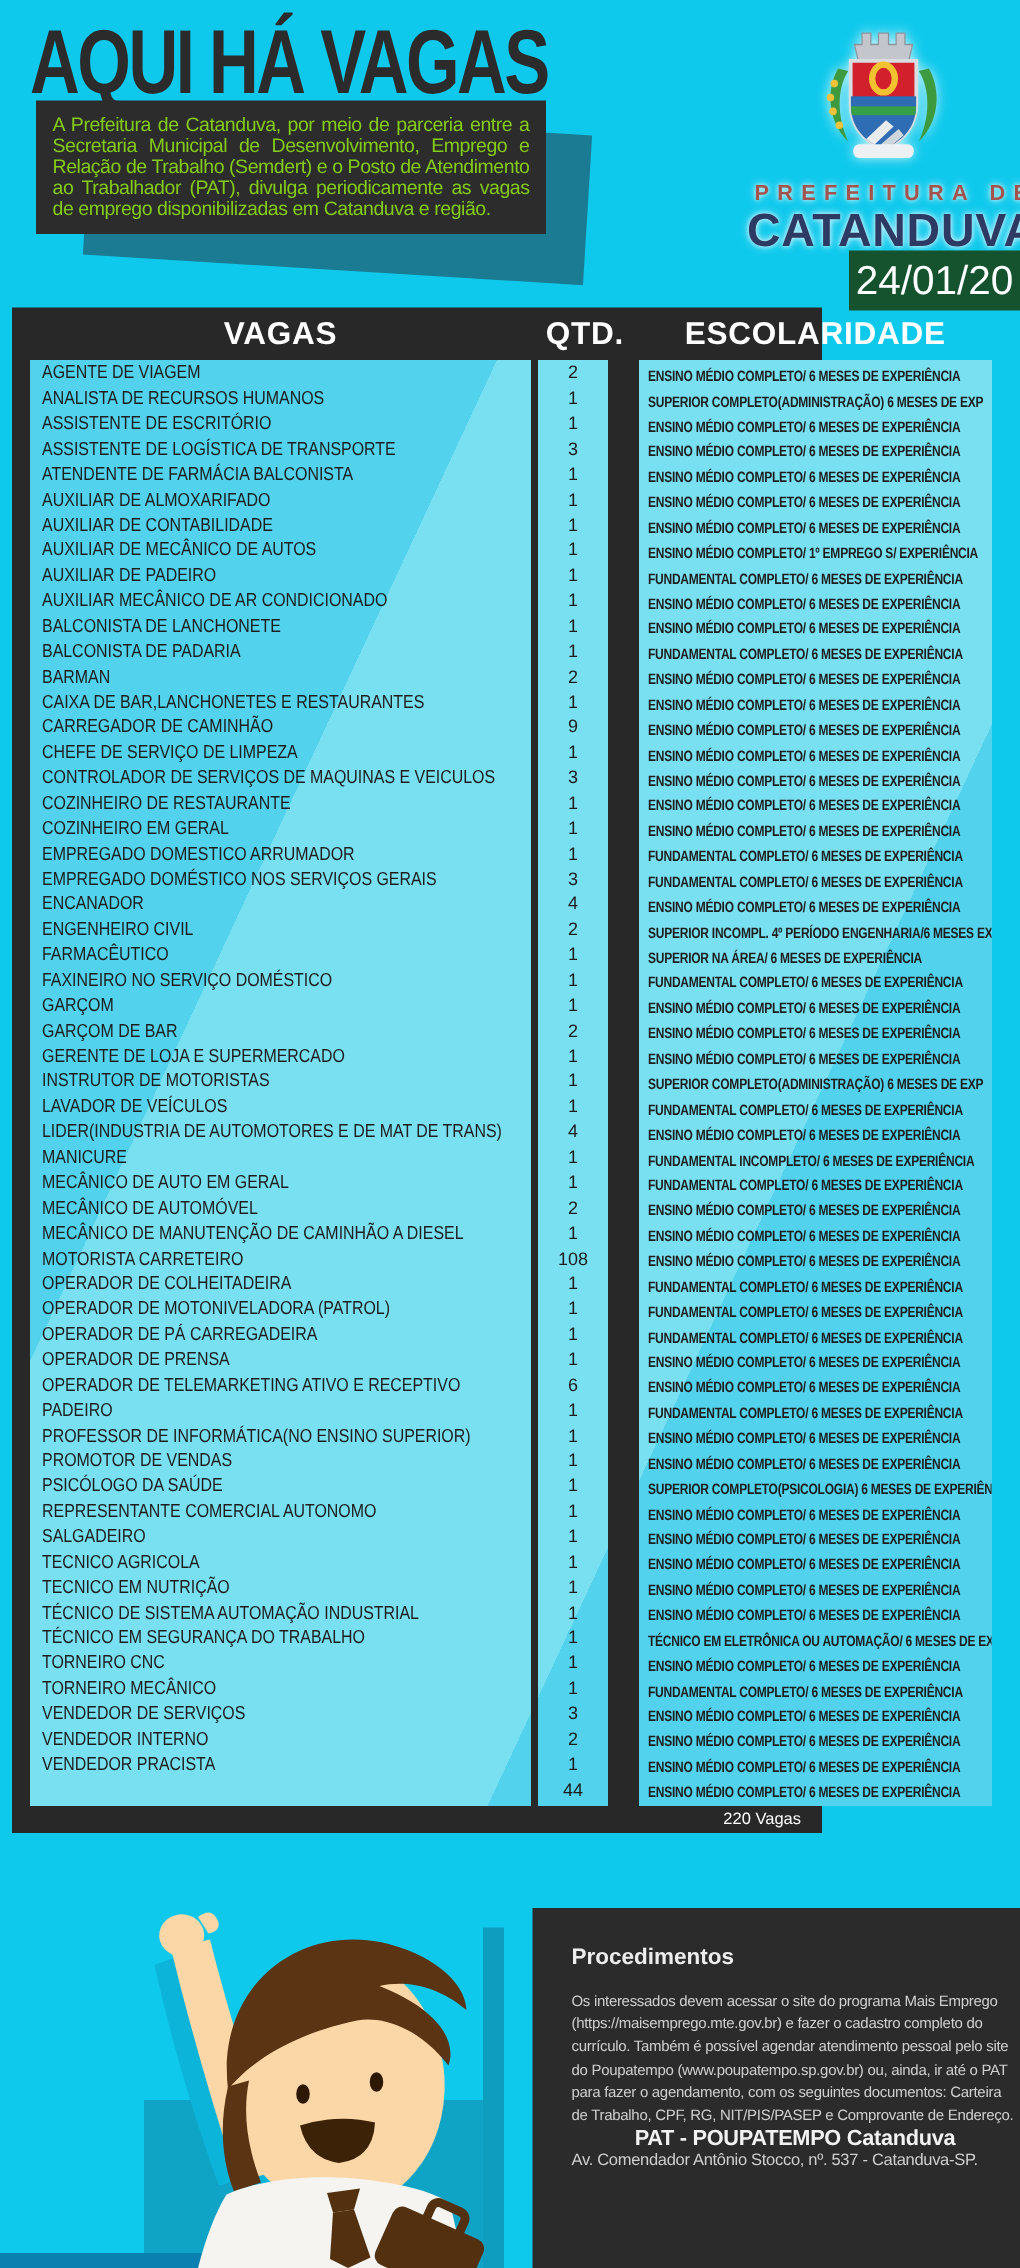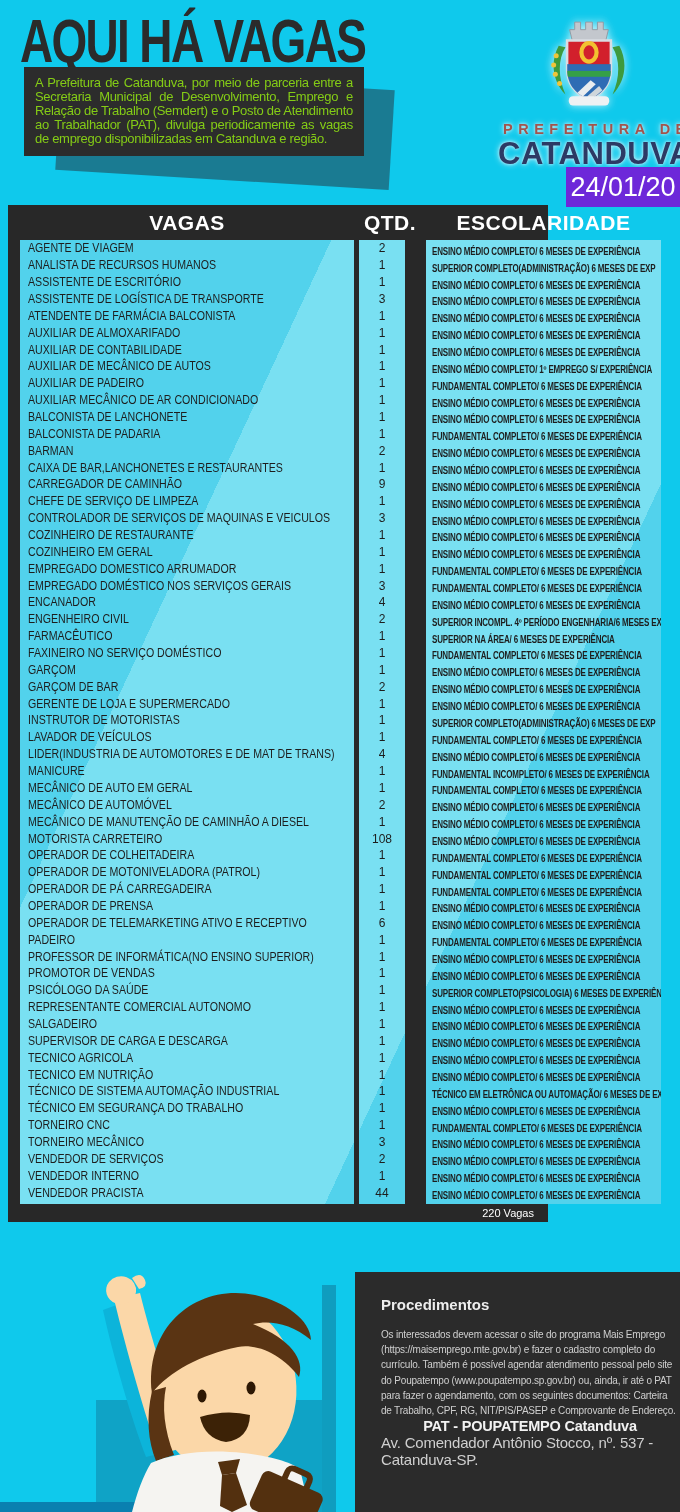--- a/index.html
+++ b/index.html
@@ -37,21 +37,21 @@
     margin-top:3px;padding-left:5px;white-space:nowrap;
     text-shadow:0 0 3px #c4f1fb,0 0 6px #c4f1fb;
   }
   .logo-line2{
     font-size:31px;font-weight:bold;color:#2c3a64;letter-spacing:0.5px;
     margin-top:-1px;white-space:nowrap;
     text-shadow:0 0 3px #c4f1fb,0 0 6px #c4f1fb;
   }
   .date-box{
     position:absolute;left:566px;top:167px;width:114px;height:40px;
-    background:#6d28d9;color:#ffffff;font-size:27px;
+    background:#14532d;color:#ffffff;font-size:27px;
     text-align:center;line-height:40px;
   }
 
   
   .table{
     position:absolute;left:8px;top:205px;width:540px;height:1017px;
     background:#282828;
   }
   .th{
     position:absolute;top:6px;color:#ffffff;font-size:21px;font-weight:bold;
@@ -84,21 +84,21 @@
   .bottom-strip{position:absolute;left:0;top:1502px;width:302px;height:10px;background:#0a80b0;}
   .teal-strip{position:absolute;left:322px;top:1285px;width:14px;height:227px;background:#0f9dbf;}
   .mascot{position:absolute;left:48px;top:1265px;width:300px;height:247px;}
   .proc-box{
     position:absolute;left:336px;top:1272px;width:344px;height:240px;
     background:#2b2b2b;box-sizing:border-box;padding:24px 20px 0 26px;margin-left:19px;
   }
   .proc-box h2{margin:0 0 14px 0;font-size:15px;color:#ededed;}
   .proc-body{margin:0;color:#cfcfcf;font-size:10px;line-height:15.2px;letter-spacing:-0.2px;}
   .proc-org{margin-top:0;color:#f2f2f2;font-size:14.5px;font-weight:bold;letter-spacing:-0.2px;text-align:center;}
-  .proc-addr{color:#cfcfcf;font-size:15px;letter-spacing:-0.2px;}
+  .proc-addr{color:#cfcfcf;font-size:11px;letter-spacing:-0.2px;}
 </style>
 </head>
 <body>
 
 <div class="page">
 
   <h1 class="title">AQUI HÁ VAGAS</h1>
 
   <div class="intro-shadow"></div>
   <div class="intro-box">
@@ -281,23 +281,20 @@
         <div class="line cell-vaga">
           <span class="ctext">PSICÓLOGO DA SAÚDE</span>
         </div>
         <div class="line cell-vaga">
           <span class="ctext">REPRESENTANTE COMERCIAL AUTONOMO</span>
         </div>
         <div class="line cell-vaga">
           <span class="ctext">SALGADEIRO</span>
         </div>
         <div class="line cell-vaga">
-          <span class="ctext">SUPERVISOR DE CARGA E DESCARGA</span>
-        </div>
-        <div class="line cell-vaga">
           <span class="ctext">TECNICO AGRICOLA</span>
         </div>
         <div class="line cell-vaga">
           <span class="ctext">TECNICO EM NUTRIÇÃO</span>
         </div>
         <div class="line cell-vaga">
           <span class="ctext">TÉCNICO DE SISTEMA AUTOMAÇÃO INDUSTRIAL</span>
         </div>
         <div class="line cell-vaga">
           <span class="ctext">TÉCNICO EM SEGURANÇA DO TRABALHO</span>

